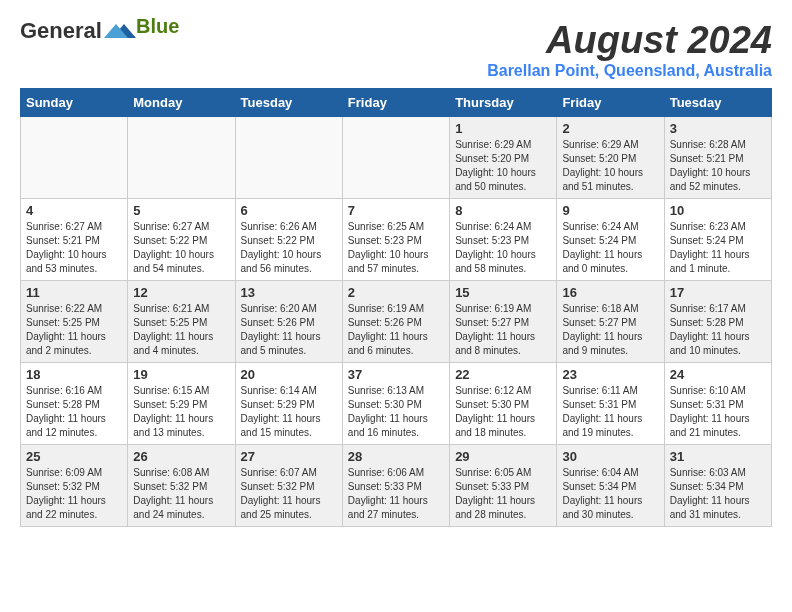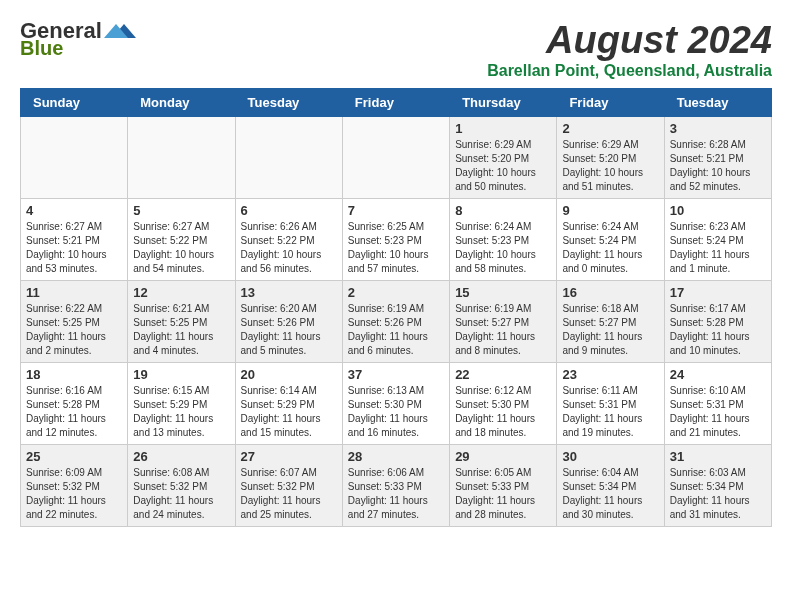--- a/index.html
+++ b/index.html
@@ -11,54 +11,53 @@
       padding: 20px;
     }
     .header {
       display: flex;
       align-items: flex-start;
       justify-content: space-between;
       margin-bottom: 8px;
     }
     .logo {
       display: flex;
-      flex-direction: column;
       align-items: flex-start;
     }
     .logo-text {
       font-size: 22px;
       font-weight: bold;
       color: #333;
       line-height: 1;
     }
     .title-block {
       text-align: right;
     }
     .month-year {
       font-size: 38px;
       font-weight: bold;
       color: #333;
       line-height: 1.1;
       font-style: italic;
     }
     .location {
       font-size: 16px;
-      color: #15803d;
+      color: #3b82f6;
       font-weight: bold;
     }
     table {
       width: 100%;
       border-collapse: collapse;
       font-size: 11px;
     }
     th {
       background-color: #2060a0;
       color: #fff;
       text-align: left;
-      padding: 6px 12px;
+      padding: 6px 5px;
       font-size: 13px;
       border: 1px solid #2060a0;
     }
     td {
       border: 1px solid #ccc;
       vertical-align: top;
       padding: 4px 5px;
       width: calc(100% / 7);
       height: 80px;
       background: #fff;

